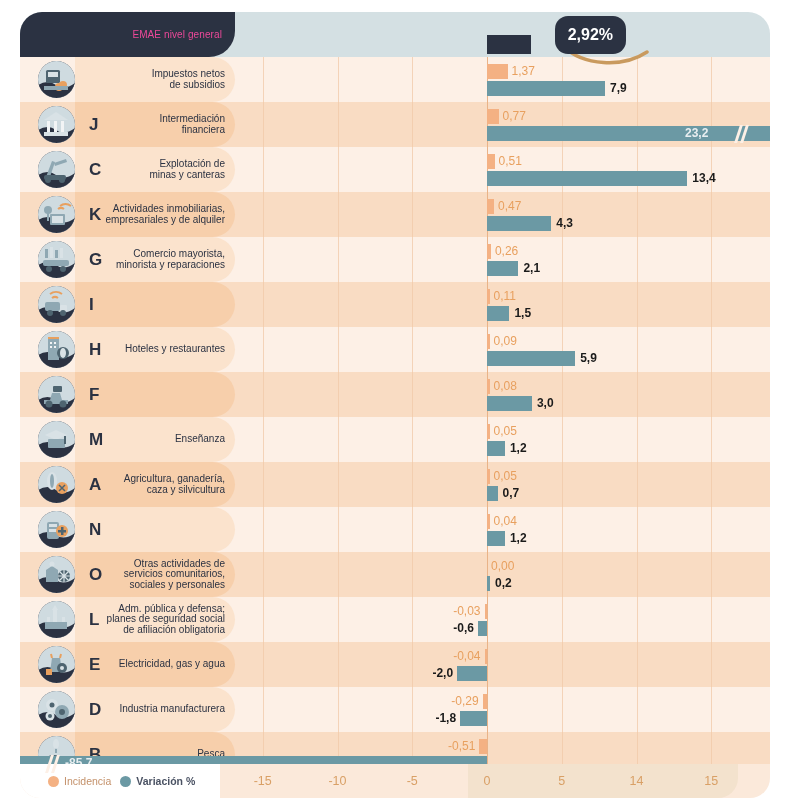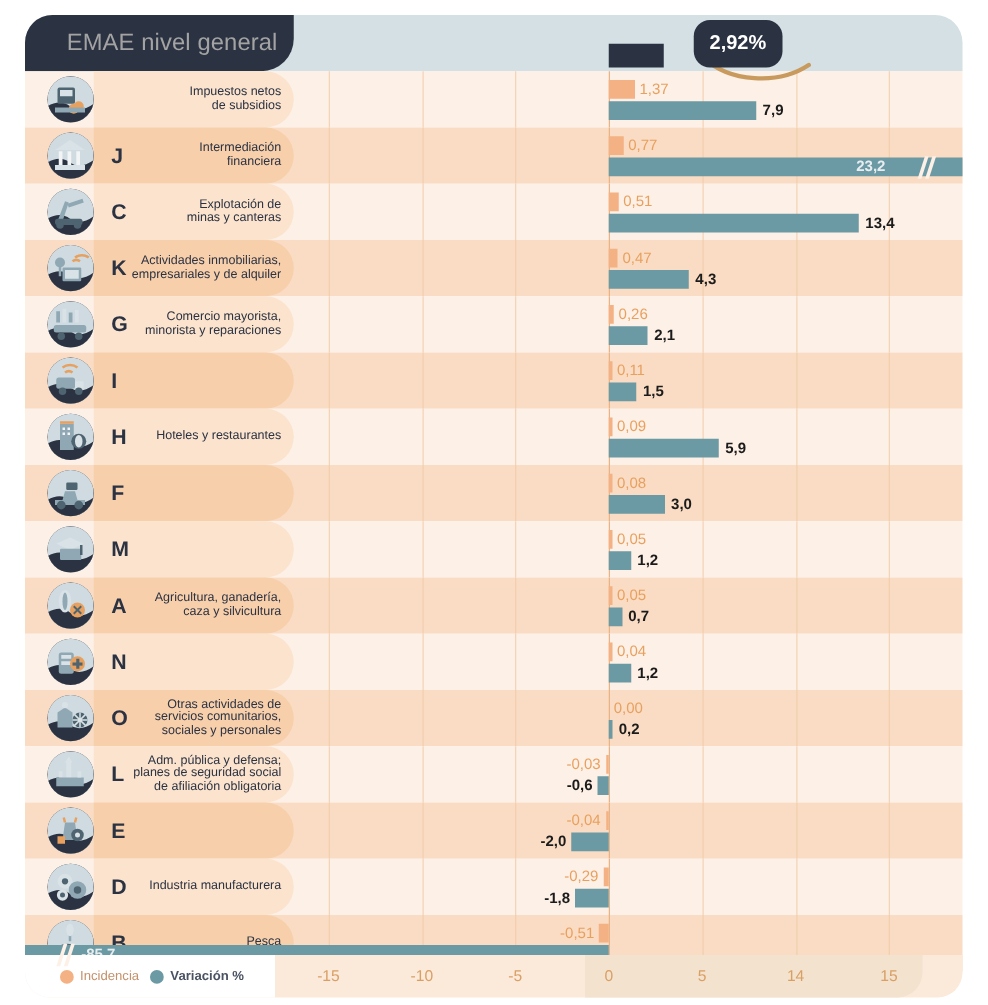--- a/index.html
+++ b/index.html
@@ -28,22 +28,22 @@
     position: absolute;
     left: 0; top: 0;
     width: 215px; height: 45px;
     background: #2b3242;
     border-top-left-radius: 22px;
     border-bottom-right-radius: 26px;
     display: flex; align-items: center; justify-content: flex-end;
     padding-right: 13px;
   }
   .header-tab-label {
-    color: #a3a3a3;
-    font-size: 19px;
+    color: #ec4899;
+    font-size: 10px;
     letter-spacing: .1px;
     white-space: nowrap;
     padding-left: 23px;
   }
   .header-bar {
     position: absolute;
     top: 23px; height: 19px;
     background: #2b3242;
   }
   .header-badge {
@@ -449,20 +449,21 @@
       <div class="row row-bg-light" style="top: 360px;">
         <div class="grid" style="left:242.8px"></div>
         <div class="grid" style="left:317.5px"></div>
         <div class="grid" style="left:392.3px"></div>
         <div class="grid grid-zero" style="left:467.0px"></div>
         <div class="grid" style="left:541.8px"></div>
         <div class="grid" style="left:616.5px"></div>
         <div class="grid" style="left:691.3px"></div>
         <div class="row-capsule cap-light">
       <span class="row-letter">M</span>
+      <span class="row-label">Enseñanza</span>
     </div>
         <div class="row-icon">
           <svg width="37" height="37" viewBox="0 0 37 37">
     <rect width="37" height="37" fill="#cfdbe0"></rect>
     <path d="M0 24 Q10 18 18 24 T37 22 L37 37 L0 37 Z" fill="#2b3242"></path>
     <path d="M7 14 L18 9 L29 14 L18 19 Z" fill="#d9e2e6"></path>
             <rect x="10" y="18" width="17" height="9" rx="1" fill="#8fa8b3"></rect>
             <rect x="26" y="15" width="2" height="8" fill="#4e6470"></rect>
   </svg>
         </div>
@@ -584,20 +585,21 @@
       <div class="row row-bg-dark" style="top: 585px;">
         <div class="grid" style="left:242.8px"></div>
         <div class="grid" style="left:317.5px"></div>
         <div class="grid" style="left:392.3px"></div>
         <div class="grid grid-zero" style="left:467.0px"></div>
         <div class="grid" style="left:541.8px"></div>
         <div class="grid" style="left:616.5px"></div>
         <div class="grid" style="left:691.3px"></div>
         <div class="row-capsule cap-dark">
       <span class="row-letter">E</span>
+      <span class="row-label">Electricidad, gas y agua</span>
     </div>
         <div class="row-icon">
           <svg width="37" height="37" viewBox="0 0 37 37">
     <rect width="37" height="37" fill="#cfdbe0"></rect>
     <path d="M0 24 Q10 18 18 24 T37 22 L37 37 L0 37 Z" fill="#2b3242"></path>
     <path d="M12 26 L14 12 L22 12 L24 26 Z" fill="#8fa8b3"></path>
             <path d="M13 8 L14 12 M22 12 L23 8" stroke="#e8a05f" stroke-width="2"></path>
       <circle cx="24" cy="22" r="5" fill="#4e6470"></circle>
             <circle cx="24" cy="22" r="2" fill="#d9e2e6"></circle>
             <rect x="8" y="23" width="6" height="6" fill="#e8a05f"></rect>

